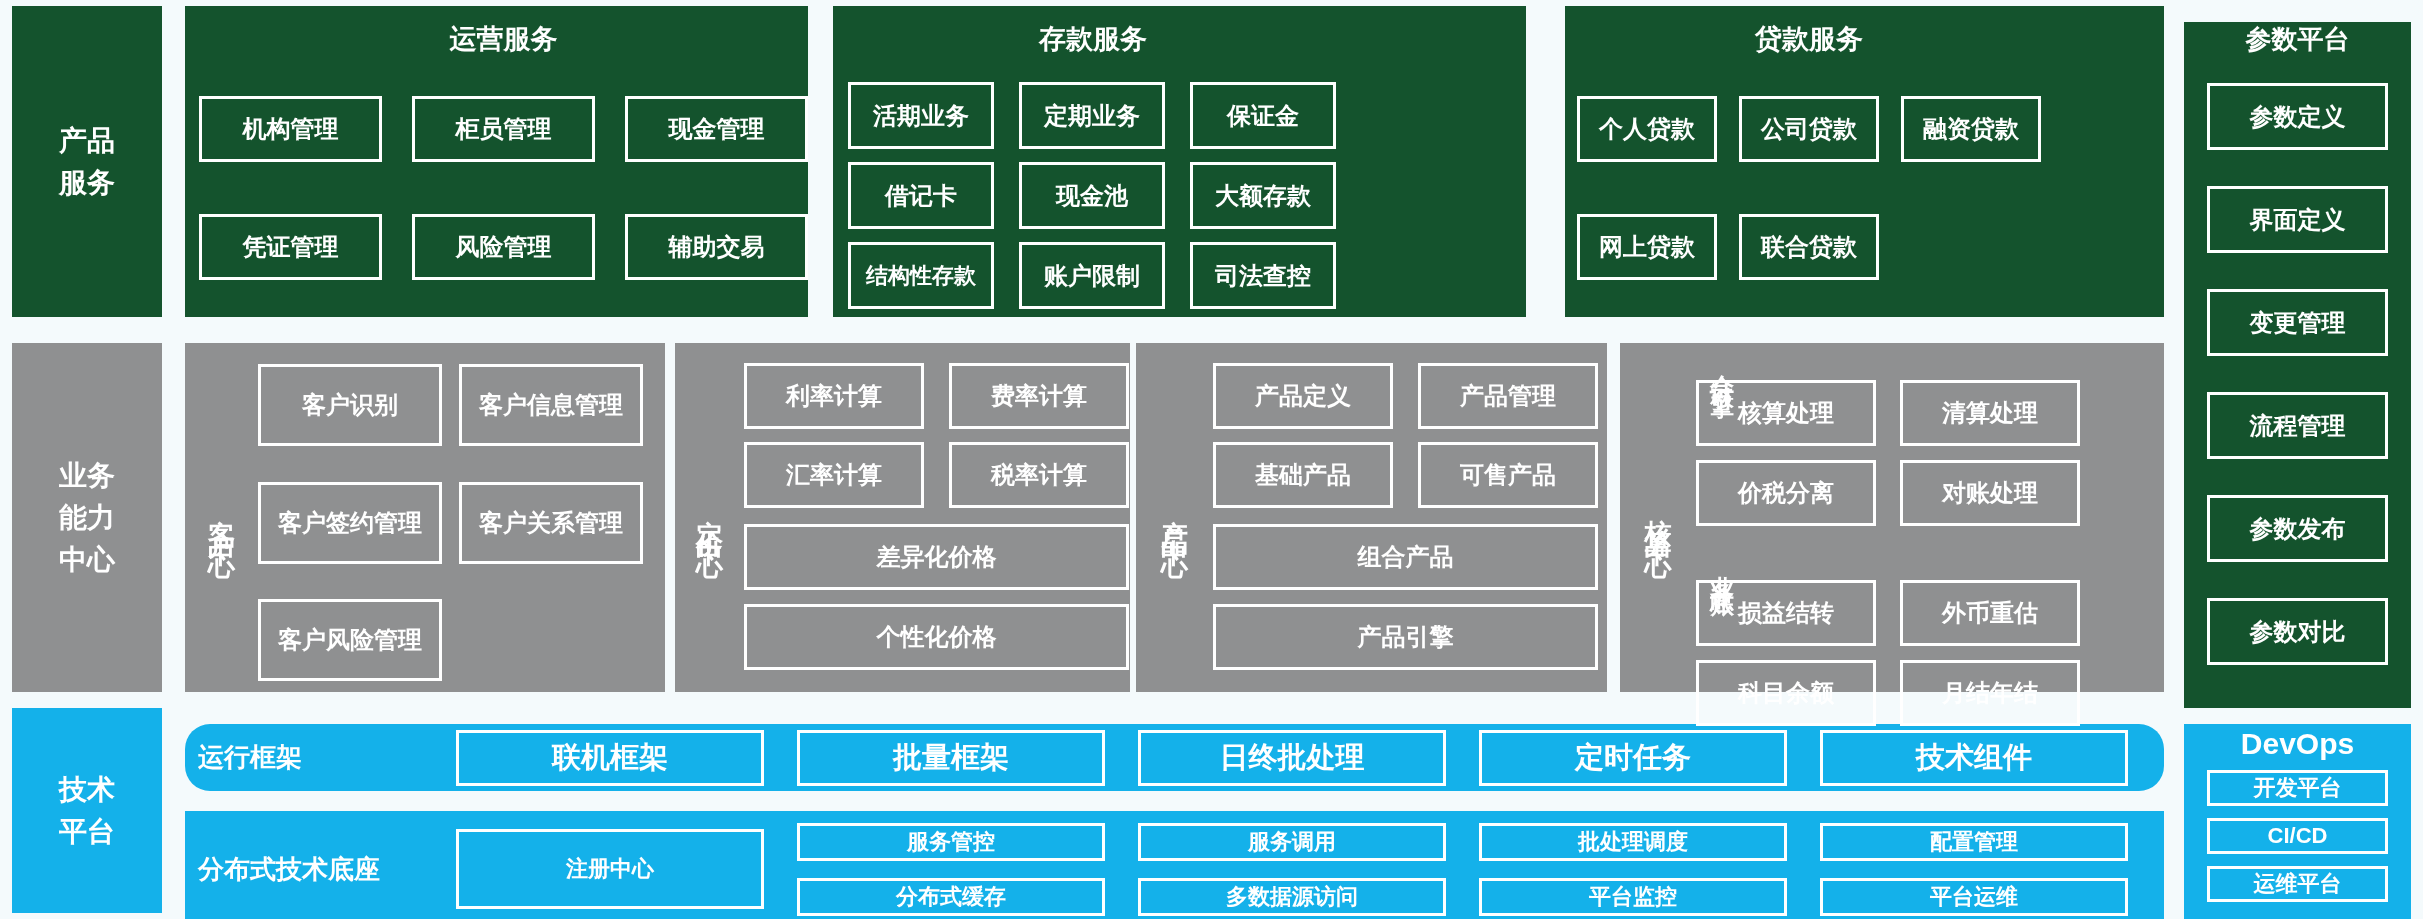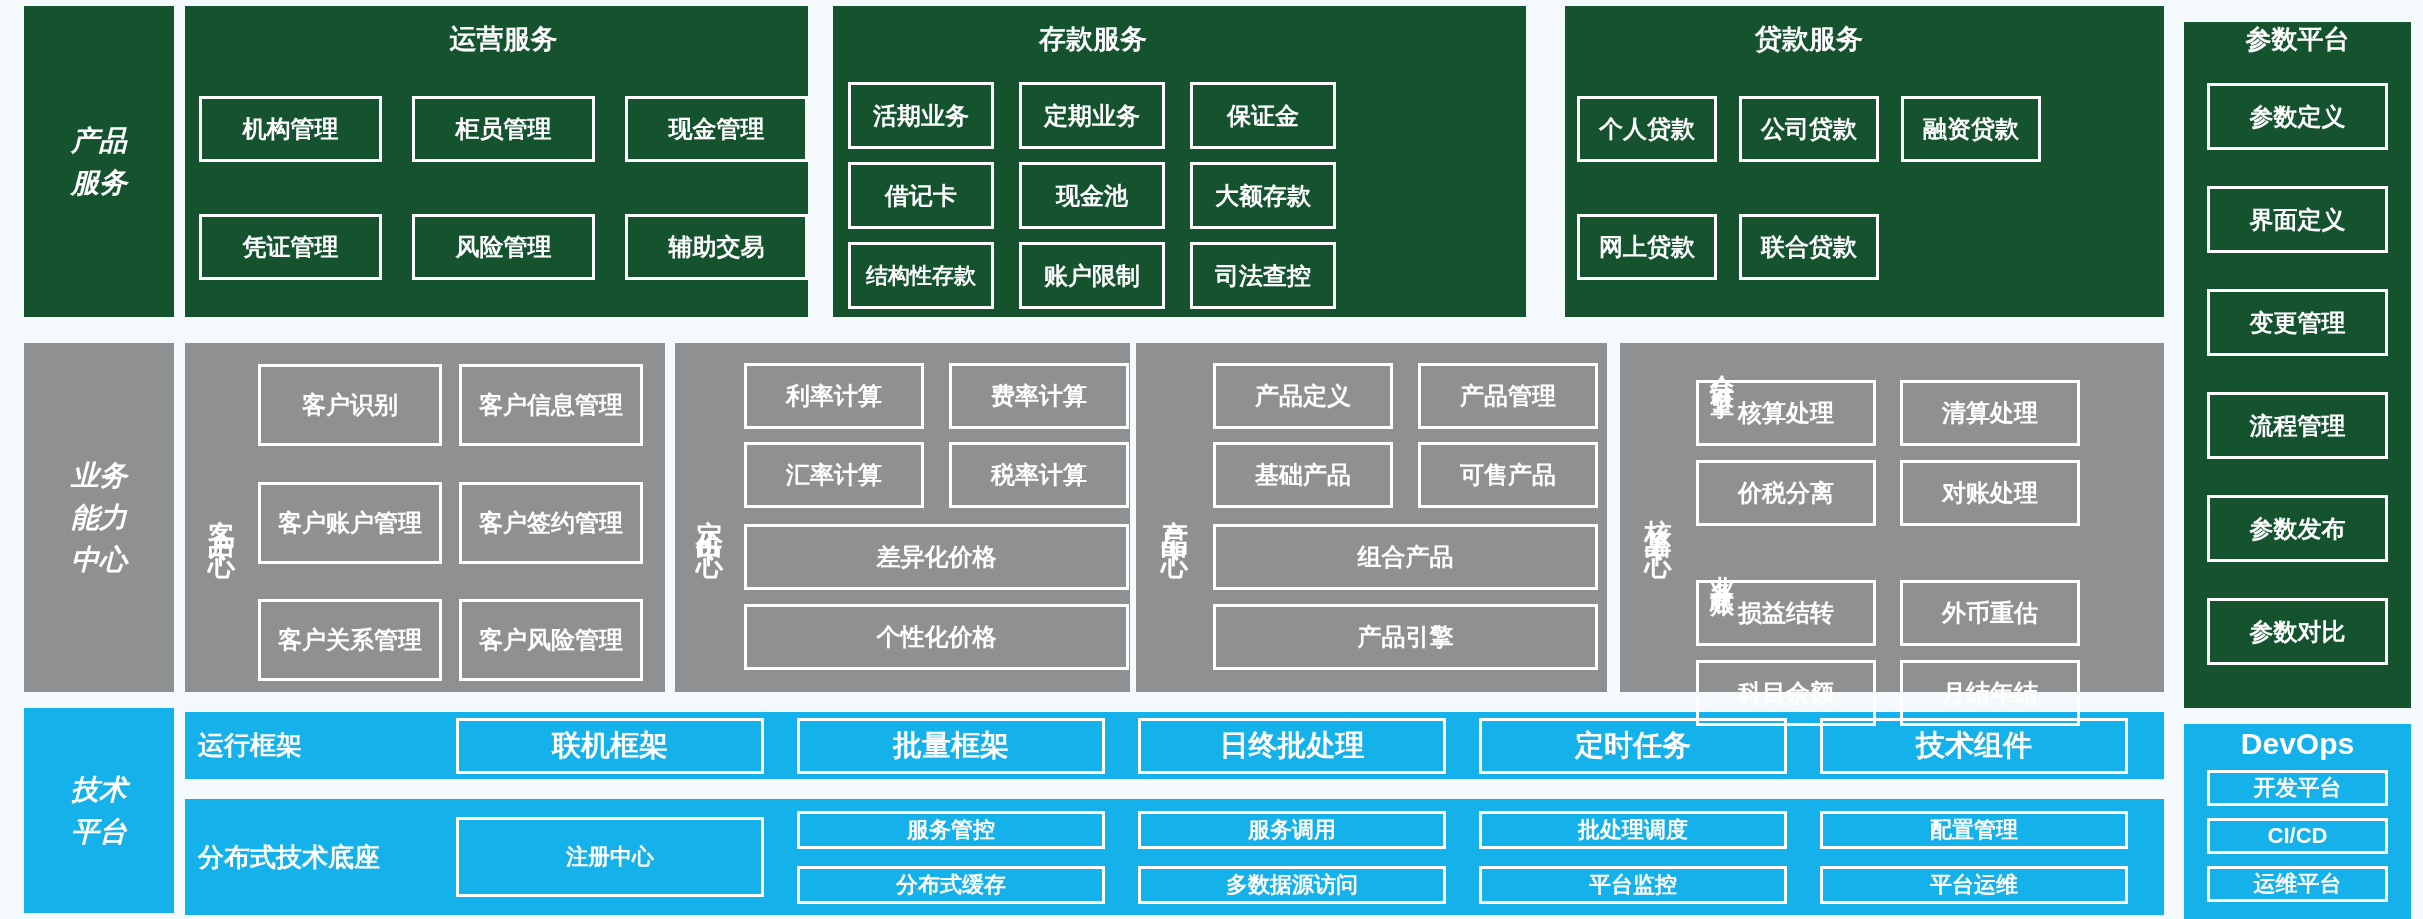--- a/index.html
+++ b/index.html
@@ -6,21 +6,21 @@
   .canvas{
     position:relative;width:2423px;height:919px;background:#F4FAFC;
     font-family:"Liberation Sans","DejaVu Sans",sans-serif;color:#fff;overflow:hidden;
   }
   .canvas *{box-sizing:border-box;}
   .teal{background:#14532d;}
   .gray{background:#8F9091;}
   .blue{background:#14B1EA;}
 
   
-  .rail-left{position:absolute;left:24px;top:6px;width:150px;font-style:italic;}
+  .rail-left{position:absolute;left:12px;top:6px;width:150px;}
   .rail-right{position:absolute;left:2184px;top:6px;width:227px;}
   .rail-block{
     display:flex;align-items:center;justify-content:center;text-align:center;
     font-size:28px;font-weight:bold;line-height:1.5;white-space:pre-line;
   }
   .mt26{margin-top:26px;} .mt16{margin-top:16px;}
 
   
   .main{position:absolute;left:185px;top:6px;width:1979px;}
   .row{display:flex;}
@@ -56,21 +56,21 @@
   .g-two{width:385px;grid-template-columns:repeat(2,180px);column-gap:25px;}
   .wide{width:385px;}
   .stack{display:flex;flex-direction:column;}
 
   
   .acc-group{display:flex;flex-direction:column;}
   .g-acc{width:385px;grid-template-columns:repeat(2,180px);column-gap:24px;row-gap:14px;}
 
   
   .bar{display:flex;align-items:center;}
-  .bar1{height:67px;margin-top:20px;}
+  .bar1{height:67px;margin-top:32px;border-radius:25px;}
   .bar2{height:116px;margin-top:20px;}
   .bar-label{width:271px;padding-left:13px;font-size:26px;font-weight:bold;}
   .g-run{width:1675px;grid-template-columns:repeat(5,308px);column-gap:33px;}
   .g-dist{width:1675px;grid-template-columns:repeat(5,308px);column-gap:33px;align-items:center;}
   .sbox{height:56px;font-size:29px;}
   .registry{height:80px;font-size:22px;}
   .pair{display:flex;flex-direction:column;gap:17px;}
   .pair .box{height:38px;font-size:22px;}
 
   
@@ -150,21 +150,20 @@
 
     <div class="row row2">
 
       <div class="sec2 gray" style="width:480px">
         <div class="lblcol" style="width:73px">
           <div class="vlabel">客户中心</div>
         </div>
         <div class="grid g-cust">
           <div class="box h82">客户识别</div>
           <div class="box h82">客户信息管理</div>
-          <div class="box h82">客户账户管理</div>
           <div class="box h82">客户签约管理</div>
           <div class="box h82">客户关系管理</div>
           <div class="box h82">客户风险管理</div>
         </div>
       </div>
 
       <div class="sec2 gray" style="width:455px;margin-left:10px">
         <div class="lblcol" style="width:69px">
           <div class="vlabel">定价中心</div>
         </div>

